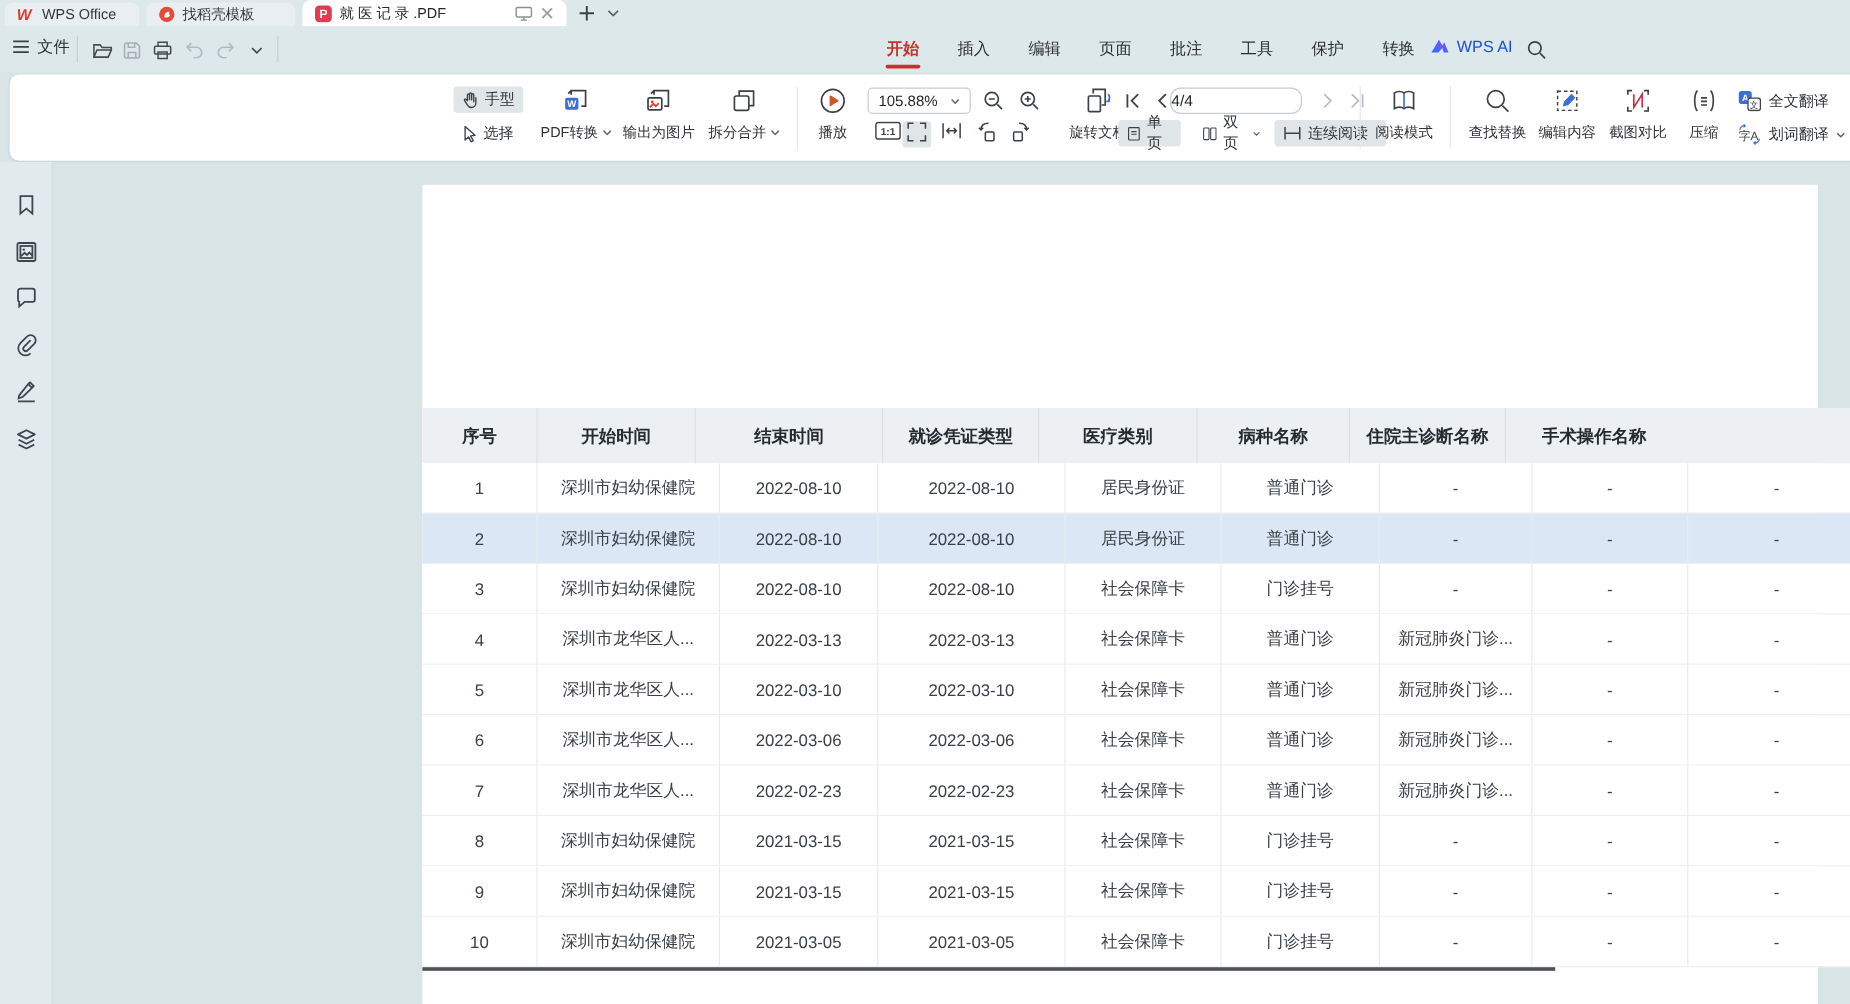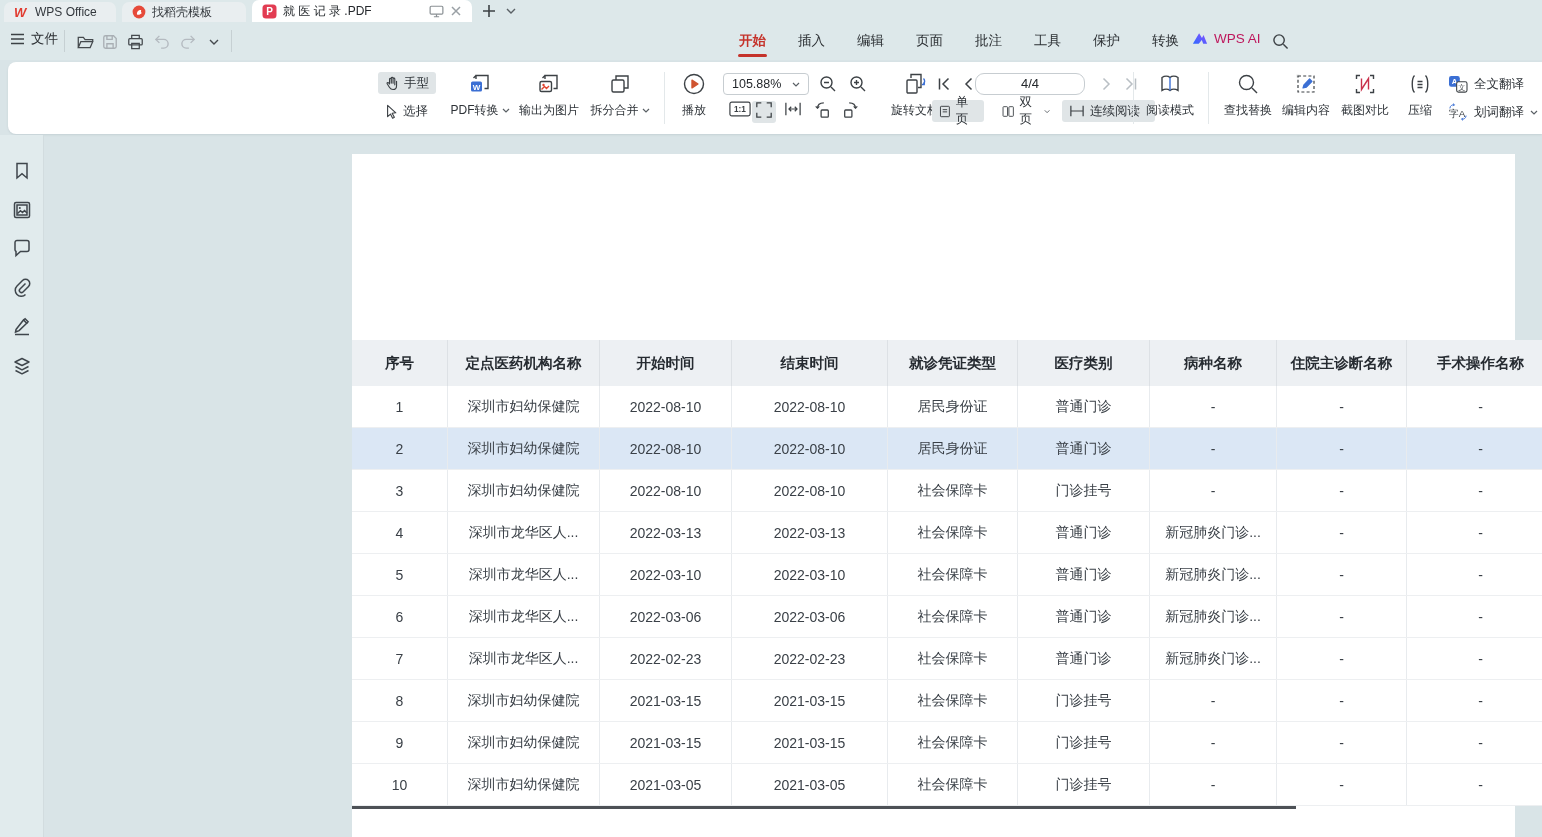--- a/index.html
+++ b/index.html
@@ -19,35 +19,35 @@
 
   
   .menubar { position:absolute; left:0; top:22px; width:1542px; height:38px; background:#dde8ea; }
   .mb-ic { position:absolute; top:11px; width:18px; height:18px; display:flex; align-items:center; justify-content:center; }
   .filebtn { position:absolute; left:10px; top:8px; display:flex; align-items:center; gap:6px; font-size:13.5px; color:#2b2f33; }
   .vdiv { position:absolute; top:8px; width:1px; height:22px; background:#c6d0d3; }
   .menus { position:absolute; left:738px; top:0; height:38px; display:flex; align-items:center; gap:30px; }
   .menu-item { font-size:13.5px; color:#2b2f33; position:relative; padding:9px 1px; }
   .menu-item.active { color:#c5332b; font-weight:bold; }
   .menu-item.active::after { content:""; position:absolute; left:0; right:0; bottom:2px; height:3px; background:#c5332b; border-radius:2px; }
-  .wpsai { position:absolute; left:1192px; top:9px; display:flex; gap:6px; font-size:13.5px; color:#be185d; }
+  .wpsai { position:absolute; left:1192px; top:9px; display:flex; gap:6px; font-size:13.5px; color:#1d4ed8; }
   .mb-search { position:absolute; left:1272px; top:11px; }
 
   
   .ribbon { position:absolute; left:8px; top:62px; width:1534px; height:72px; background:#ffffff; border-radius:8px 0 0 8px; box-shadow:0 1px 2px rgba(90,110,120,.15); }
   .pill { position:absolute; height:22px; display:flex; align-items:center; gap:5px; padding:0 7px; border-radius:3px; font-size:12.5px; color:#2e3338; }
   .pill.on, .sq.on { background:#e0e5e7; }
   .stack { position:absolute; top:8px; height:58px; text-align:center; font-size:12px; color:#2e3338; }
   .stack .sic { height:28px; display:flex; align-items:center; justify-content:center; }
   .stack .slb { margin-top:4px; display:flex; align-items:center; justify-content:center; gap:3px; }
   .sq { position:absolute; top:39px; width:24px; height:22px; border-radius:3px; display:flex; justify-content:center; color:#3c4145;font-weight:bold; }
   .rdiv { position:absolute; top:10px; width:1px; height:52px; background:#e3e8ea; }
   .zoombox { position:absolute; left:715px; top:11px; width:86px; height:22px; border:1px solid #c7cdd1; border-radius:4px; display:flex; align-items:center; justify-content:space-between; padding:0 8px; font-size:12.5px; color:#24282c; background:#fff; }
   .navbtn { position:absolute; top:11px; width:22px; height:22px; display:flex; align-items:center; justify-content:center; }
-  .pagebox { position:absolute; left:967px; top:11px; width:110px; height:22px; border:1px solid #c7cdd1; border-radius:9px; font-size:13px; color:#24282c; text-align:center; line-height:20px; background:#fff; }
+  .pagebox { position:absolute; left:967px; top:11px; width:110px; height:22px; border:1px solid #c7cdd1; border-radius:9px; font-size:13px; color:#24282c; line-height:20px; background:#fff; }
   .trow { position:absolute; top:11px; height:22px; display:flex; align-items:center; gap:6px; font-size:12.5px; }
 
   
   .sidebar { position:absolute; left:0; top:135px; width:44px; height:702px; background:#e1ebed; border-right:1px solid #d2dcdf; }
   .sb-ic { position:absolute; left:12px; width:20px; height:20px; color:#3f464c; }
 
   
   .page { position:absolute; left:352px; top:154px; width:1163px; height:683px; background:#ffffff; }
   .doc-table { position:absolute; left:0; top:186px; width:1202px; font-size:14px; }
   .thead { display:flex; height:46px; background:#edf0f3; }
@@ -483,21 +483,20 @@
     <svg viewBox="0 0 20 20" fill="none" stroke="currentColor" stroke-width="1.5" stroke-linejoin="round">
         <path d="M10 2.5 17 6l-7 3.5L3 6zM3.5 10.5 10 13.8l6.5-3.3M3.5 14.5 10 17.8l6.5-3.3"></path>
       </svg>
   </div>
 </div>
 
 <div class="page">
   <div class="doc-table">
     <div class="thead">
         <div class="th c0">序号</div>
-        <div class="th c1">定点医药机构名称</div>
         <div class="th c2">开始时间</div>
         <div class="th c3">结束时间</div>
         <div class="th c4">就诊凭证类型</div>
         <div class="th c5">医疗类别</div>
         <div class="th c6">病种名称</div>
         <div class="th c7">住院主诊断名称</div>
         <div class="th c8">手术操作名称</div>
       </div>
     <div>
         <div class="tr">

